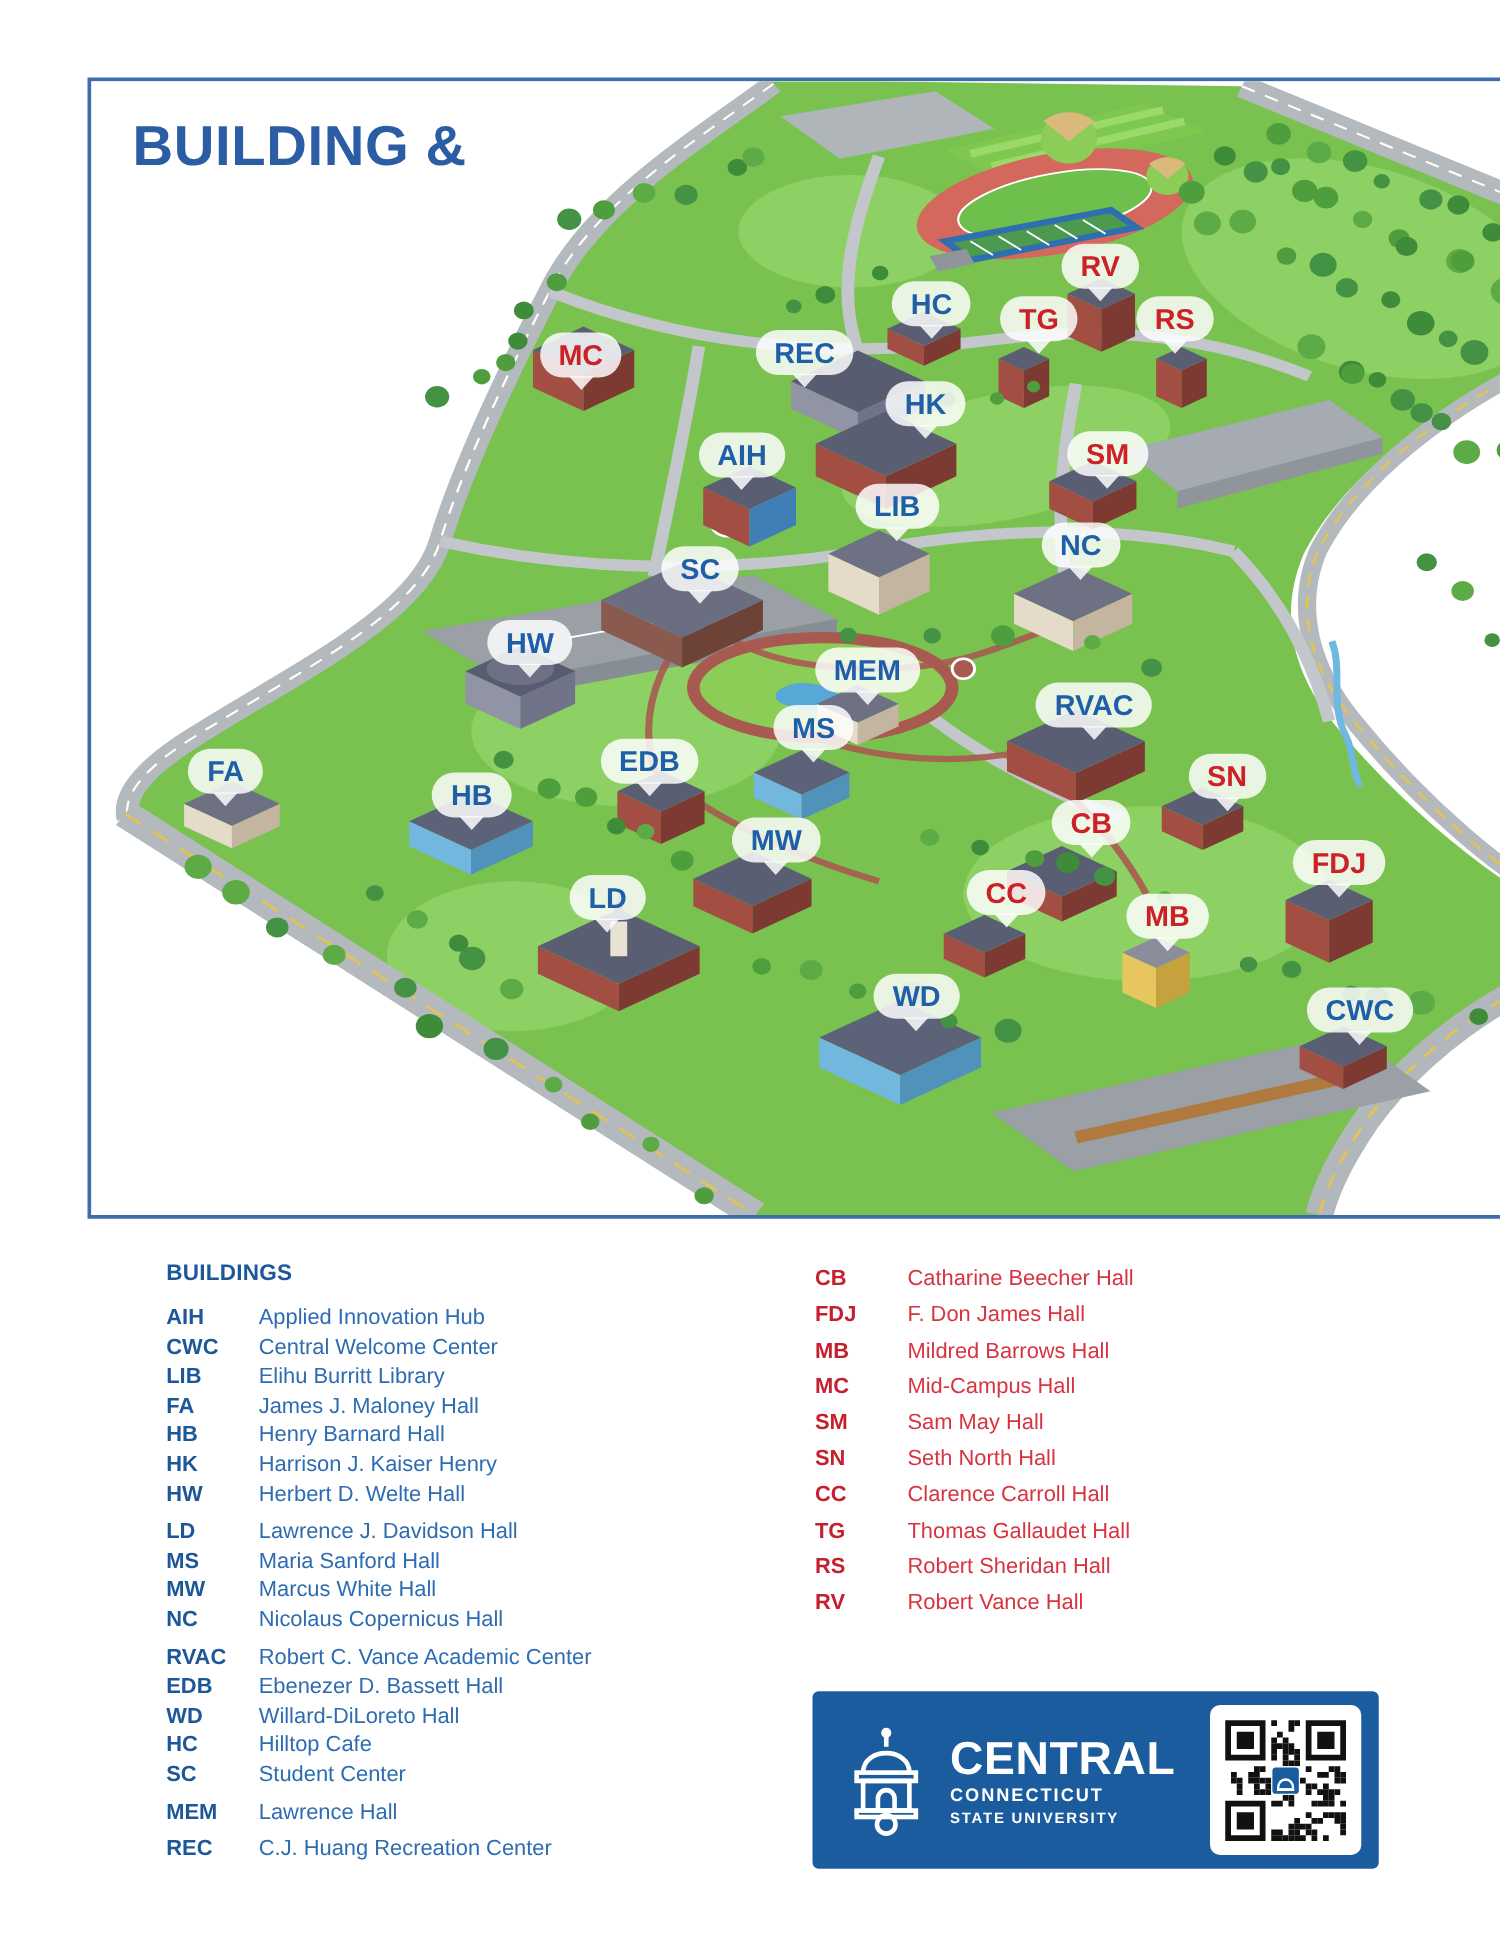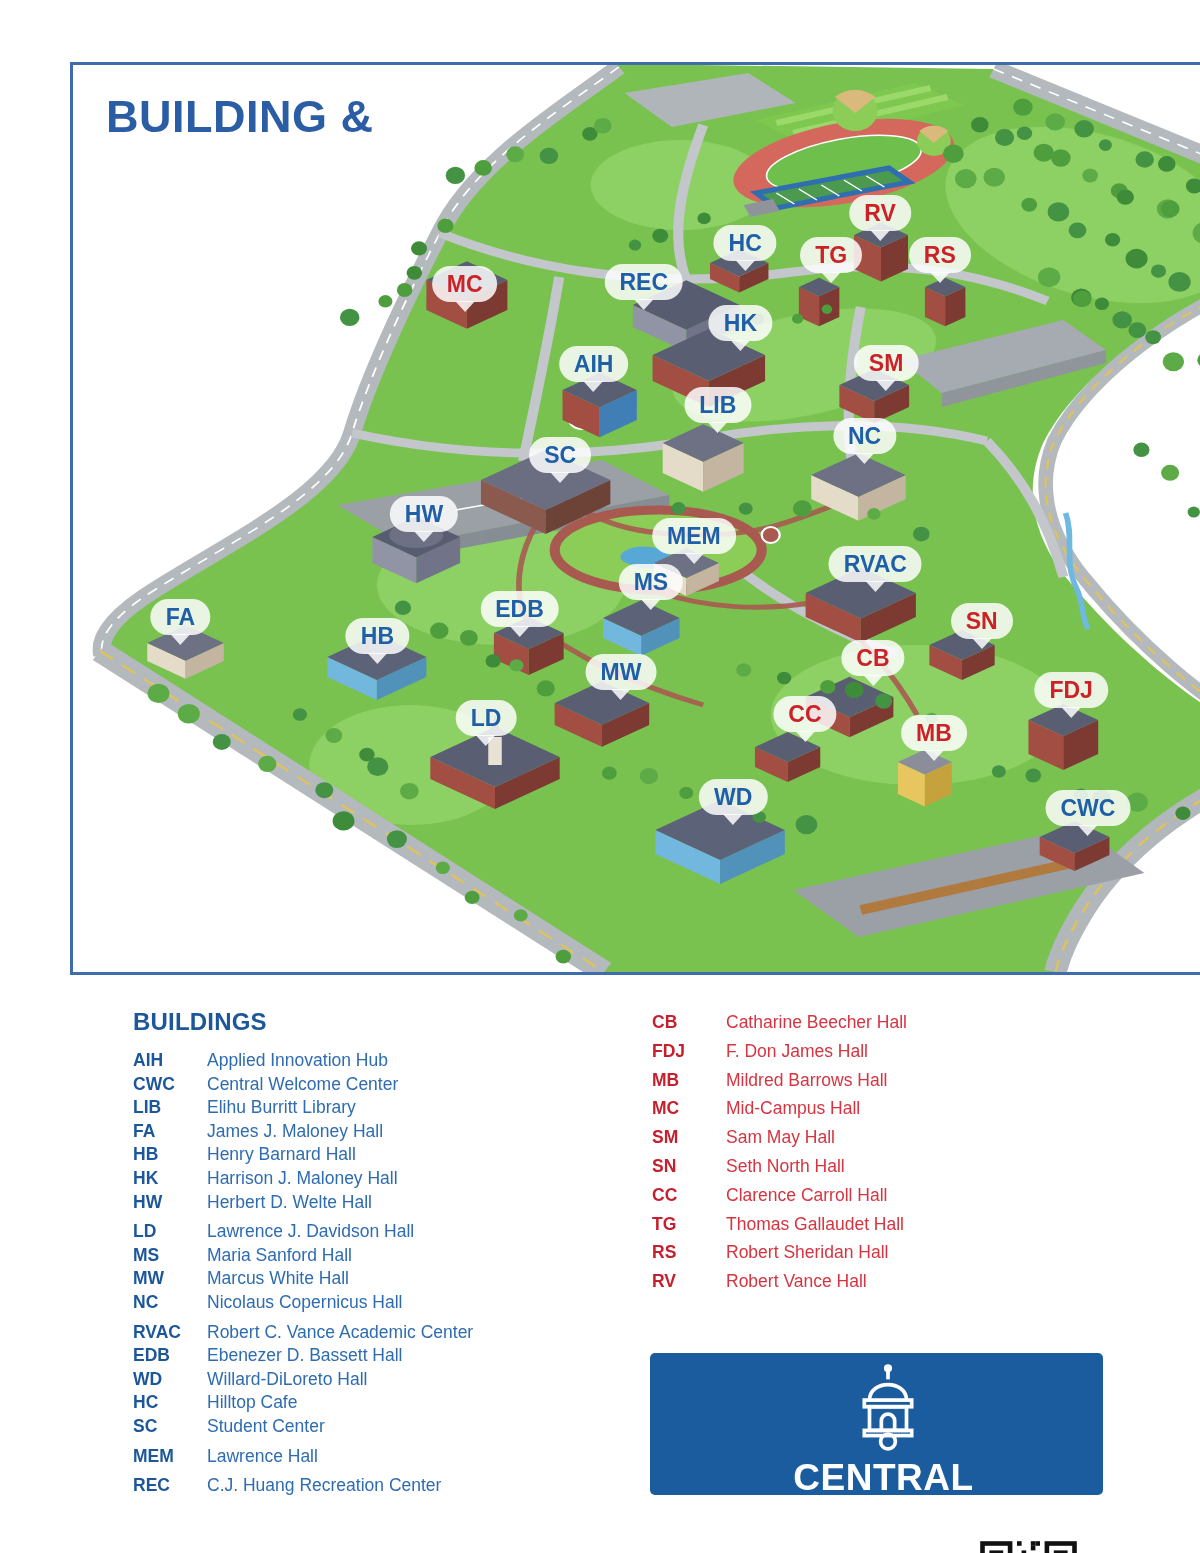--- a/index.html
+++ b/index.html
@@ -22,37 +22,37 @@
   .bubble:after{content:"";position:absolute;left:50%;bottom:-10px;transform:translateX(-50%);
     width:0;height:0;border:10px solid transparent;border-bottom:0;
     border-top:11px solid rgba(255,255,255,.84);}
   .bubble.building{color:var(--c-blue,#1f5fa8);}
   .bubble.residence{color:var(--c-red,#cc2127);}
 
   
   .legend-col{position:absolute;}
   .legend-buildings{left:133px;top:1008px;width:470px;}
   .legend-res{left:652px;top:1008px;width:470px;}
-  .lg-h{margin:0 0 13px 0;font-size:24px;font-weight:800;letter-spacing:.2px;}
+  .lg-h{margin:0 0 13px 0;font-size:18px;font-weight:800;letter-spacing:.2px;}
   .legend-buildings .lg-h{color:var(--c-legendBlueHead,#1c5799);}
   .legend-res .lg-h{color:var(--c-legendRedHead,#cf2030);}
   .lg-group{margin-bottom:6px;}
   .legend-res .lg-group{margin-bottom:0;}
   .lg-row{display:flex;font-size:17.5px;}
   .legend-buildings .lg-row{line-height:23.6px;}
   .legend-res .lg-row{line-height:28.8px;}
   .lg-code{width:74px;flex:0 0 74px;font-weight:700;}
   .legend-buildings .lg-code{color:var(--c-legendBlueCode,#1c5799);}
   .legend-buildings .lg-name{color:var(--c-legendBlueName,#2e6cb2);}
   .legend-res .lg-code{color:var(--c-legendRedCode,#c5202e);}
   .legend-res .lg-name{color:var(--c-legendRedName,#d63440);}
 
   
   .brand-box{position:absolute;left:650px;top:1353px;width:453px;height:142px;
-    background:var(--c-brand,#1b5c9e);border-radius:5px;display:flex;align-items:center;flex-direction:column;}
+    background:var(--c-brand,#1b5c9e);border-radius:5px;display:flex;align-items:center;}
   .cupola{width:74px;height:106px;margin-left:22px;flex:0 0 auto;}
   .brand-text{margin-left:14px;color:#fff;}
   .brand-text .b1{font-size:37px;font-weight:800;letter-spacing:.5px;line-height:38px;}
   .brand-text .b2{font-size:14.5px;font-weight:700;letter-spacing:1.6px;margin-top:3px;}
   .brand-text .b3{font-size:12px;font-weight:700;letter-spacing:1.4px;margin-top:2px;}
   .qr{margin-left:auto;margin-right:14px;width:121px;height:120px;background:#fff;
     border-radius:8px;padding:0;display:flex;align-items:center;justify-content:center;}
   .qr svg{width:115px;height:115px;display:block;}
 </style>
 </head>
@@ -424,21 +424,21 @@
           <div class="lg-row">
             <span class="lg-code">FA</span>
             <span class="lg-name">James J. Maloney Hall</span>
           </div>
           <div class="lg-row">
             <span class="lg-code">HB</span>
             <span class="lg-name">Henry Barnard Hall</span>
           </div>
           <div class="lg-row">
             <span class="lg-code">HK</span>
-            <span class="lg-name">Harrison J. Maloney Hall</span>
+            <span class="lg-name">Harrison J. Kaiser Henry</span>
           </div>
           <div class="lg-row">
             <span class="lg-code">HW</span>
             <span class="lg-name">Herbert D. Welte Hall</span>
           </div>
         </div>
         <div class="lg-group">
           <div class="lg-row">
             <span class="lg-code">LD</span>
             <span class="lg-name">Lawrence J. Davidson Hall</span>

